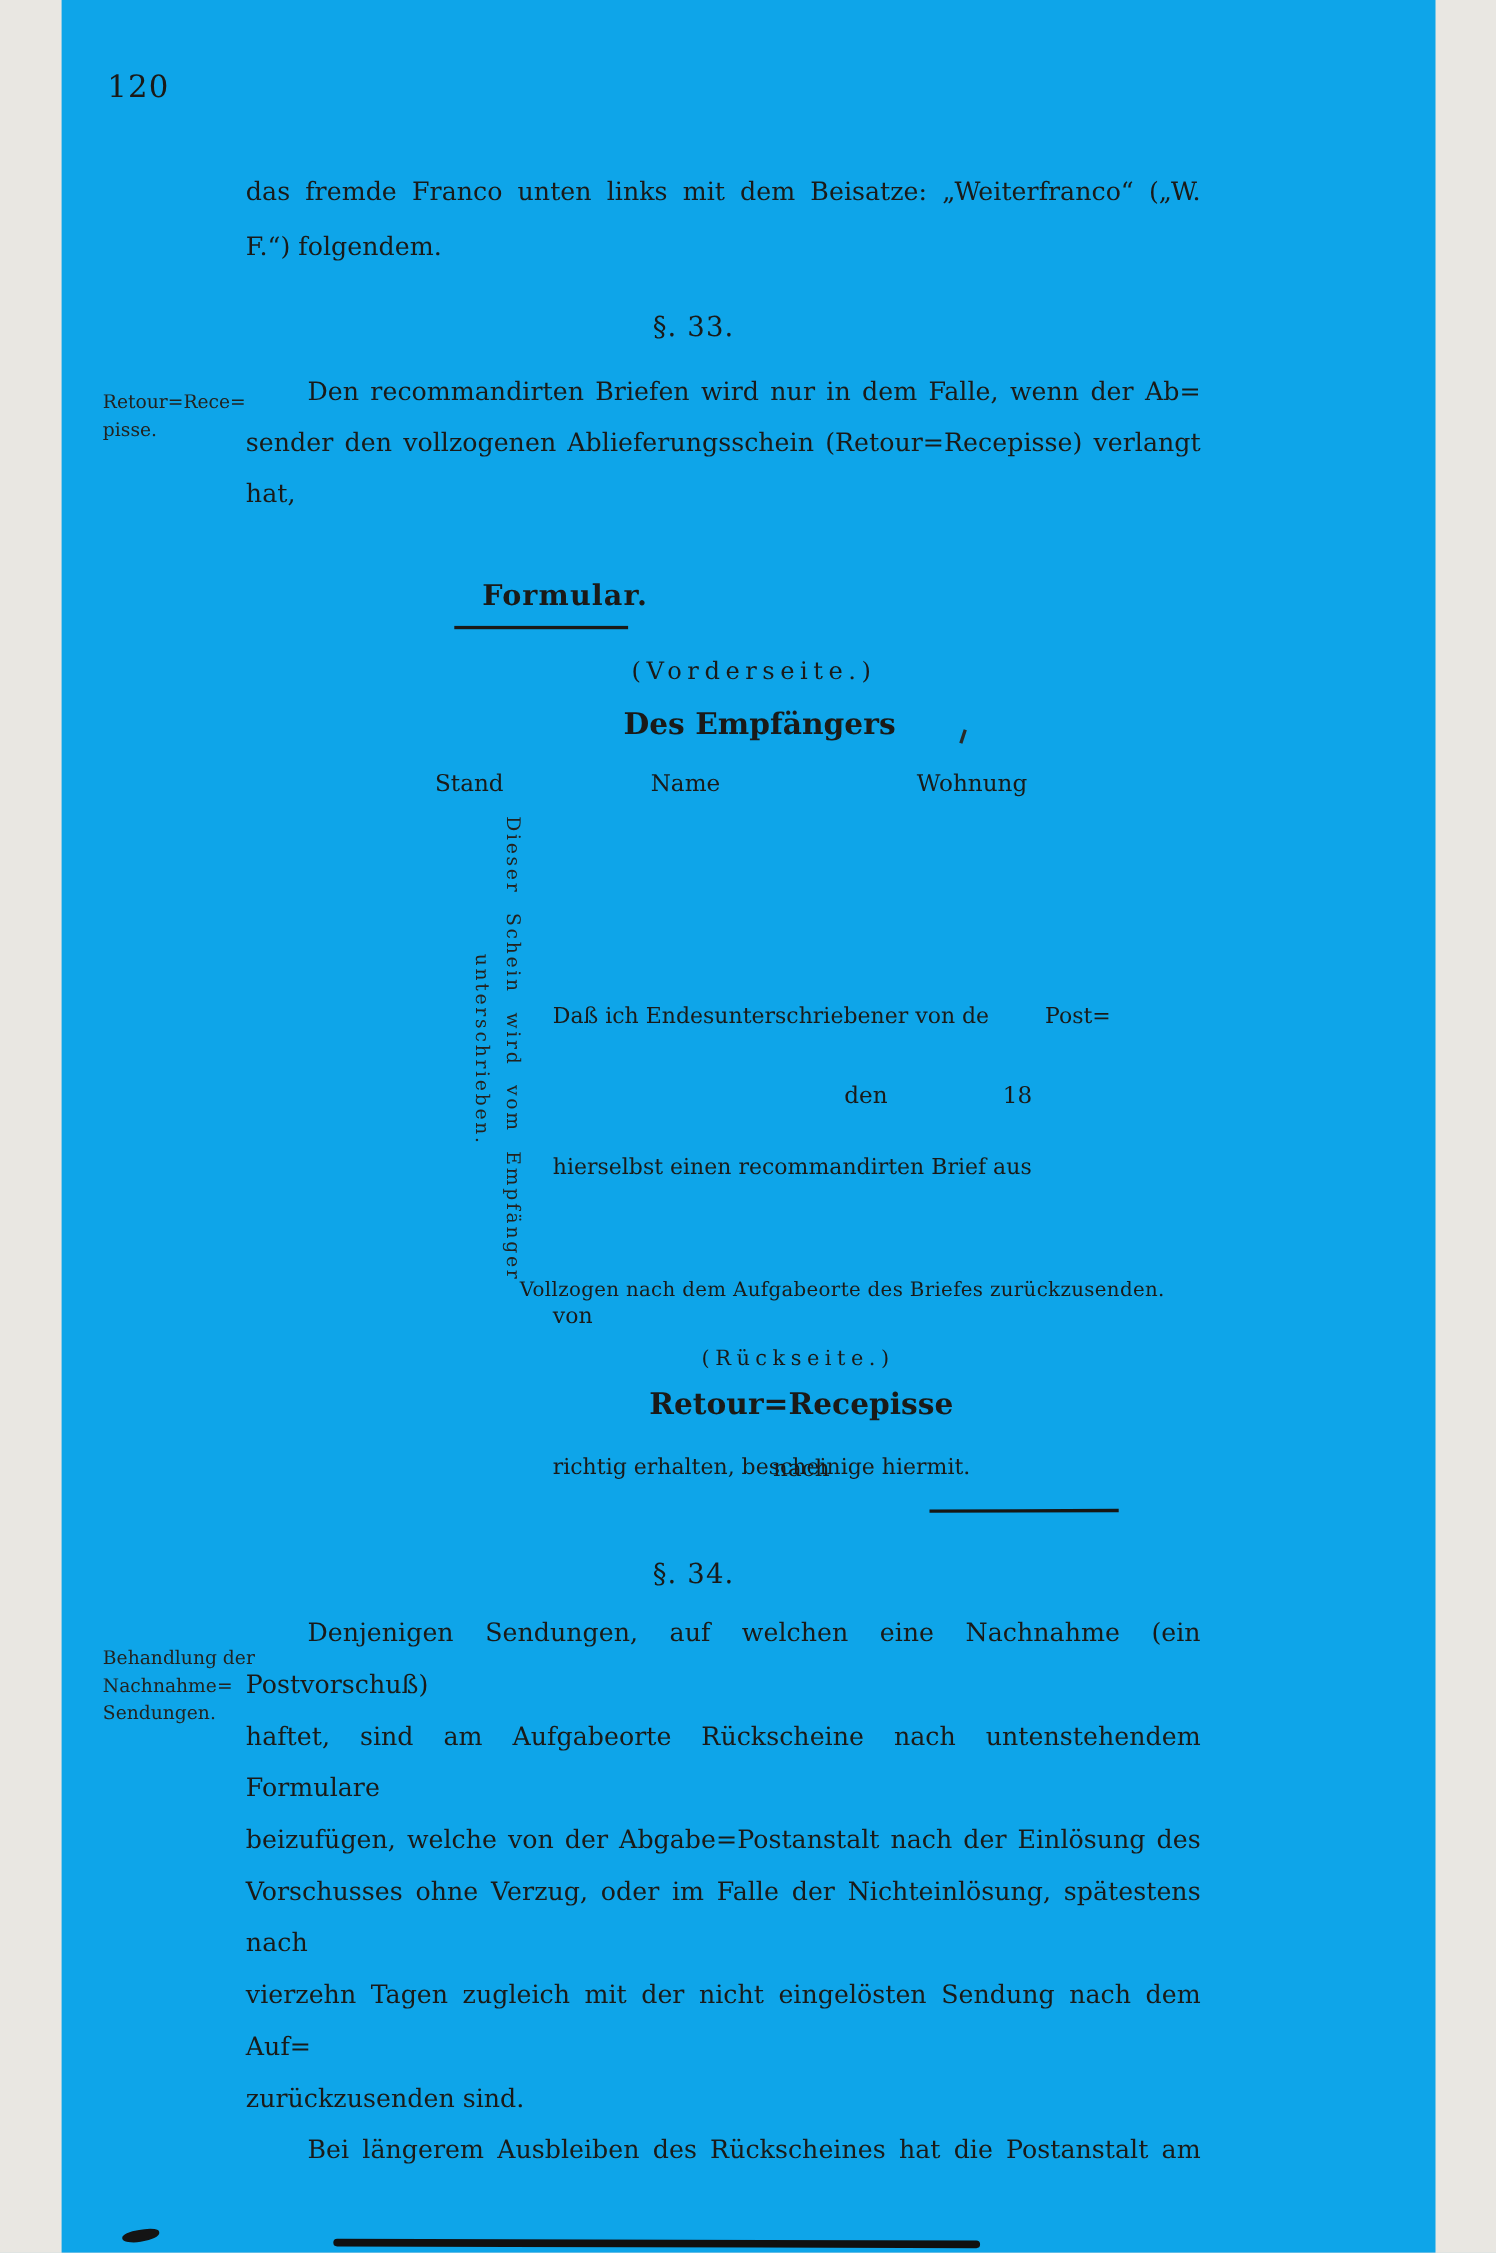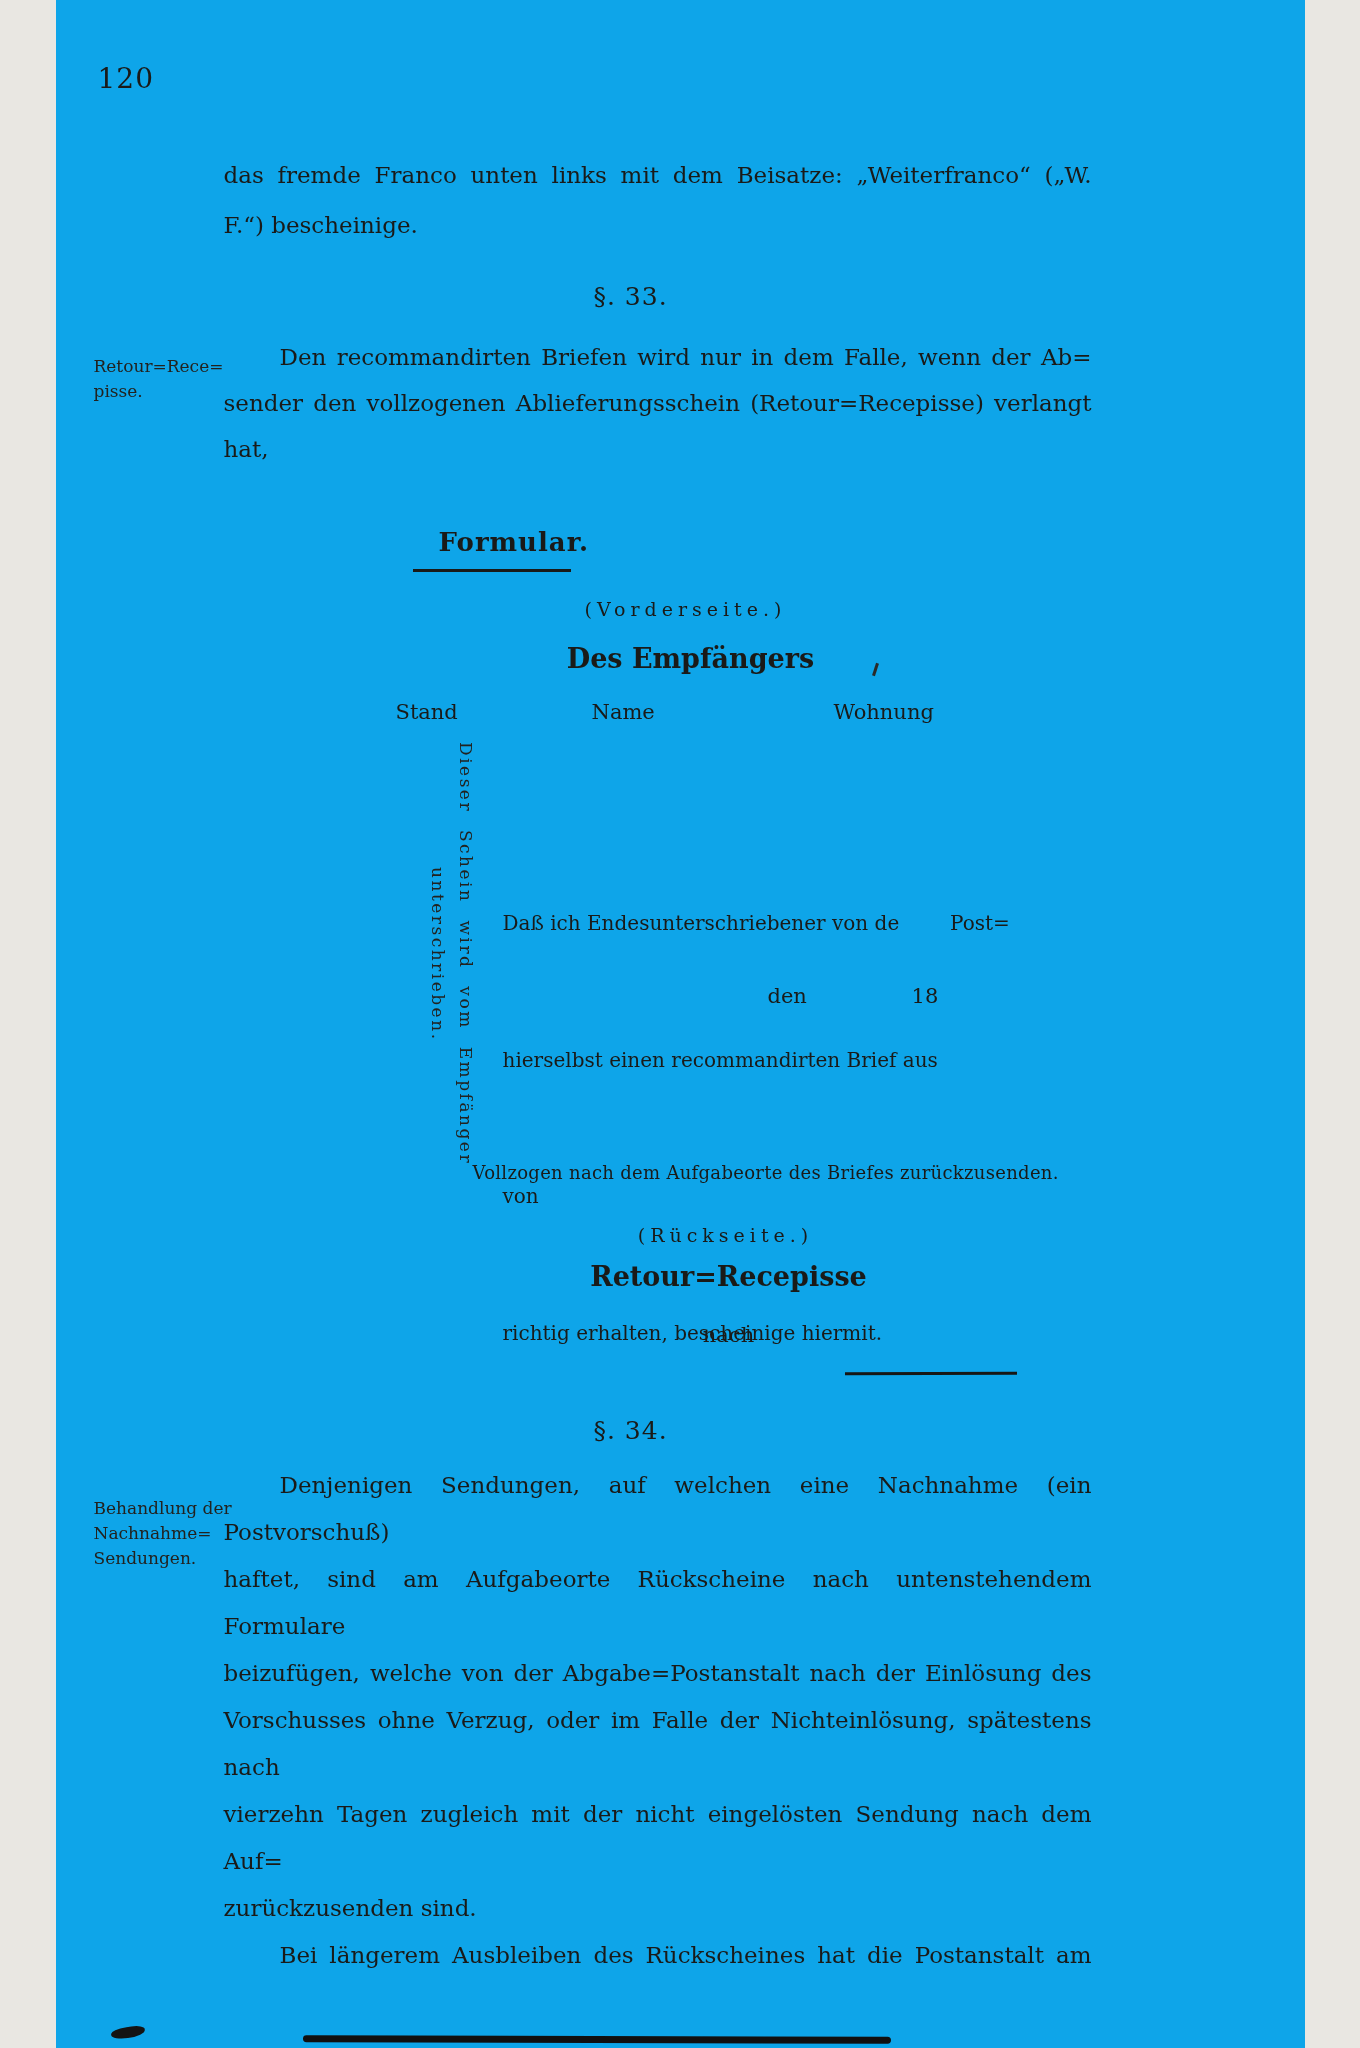--- a/index.html
+++ b/index.html
@@ -18,21 +18,21 @@
   .heading{font-size:25px;text-align:center;letter-spacing:1px;}
   .s33{left:440px;top:282px;width:270px;}
   .s34{left:440px;top:1416px;width:270px;}
   .margin-note{left:38px;width:150px;font-size:17px;line-height:25px;color:#22221f;}
   .mn33{top:354px;}
   .mn34{top:1496px;}
   .par33{top:334px;font-size:23px;line-height:46px;}
   .par34{top:1462px;font-size:23px;line-height:47px;}
   .form-title{left:383px;top:527px;font-size:26px;font-weight:bold;letter-spacing:1px;}
   .form-title-underline{left:357px;top:569px;width:158px;height:3px;background:#1a1a18;}
-  .front-label{left:430px;top:598px;width:400px;text-align:center;font-size:19px;letter-spacing:5px;}
+  .front-label{left:430px;top:598px;width:400px;text-align:center;font-size:22px;letter-spacing:5px;}
   .recipient-heading{left:420px;top:643px;width:430px;text-align:center;font-size:27px;font-weight:bold;}
   .col{top:700px;font-size:21px;}
   .col-stand{left:340px;}
   .col-name{left:536px;}
   .col-wohnung{left:778px;}
   .side-note{
     left:366px;top:738px;height:432px;width:58px;
     writing-mode:vertical-rl;text-orientation:mixed;
     font-size:17px;line-height:28px;text-align:center;
     letter-spacing:2.5px;word-spacing:9px;color:#22221f;
@@ -51,21 +51,21 @@
 </style>
 </head>
 <body>
 
 <div class="page">
 
   <div class="abs pagenum">120</div>
 
   <div class="abs block intro">
     <div class="line j">das fremde Franco unten links mit dem Beisatze: „Weiterfranco“ („W.</div>
-    <div class="line">F.“) bescheinige.</div>
+    <div class="line">F.“) folgendem.</div>
   </div>
 
   <div class="abs heading s33">§. 33.</div>
 
   <div class="abs margin-note mn33">
     <div>Retour=Rece=</div>
     <div>pisse.</div>
   </div>
 
   <div class="abs block par33">

